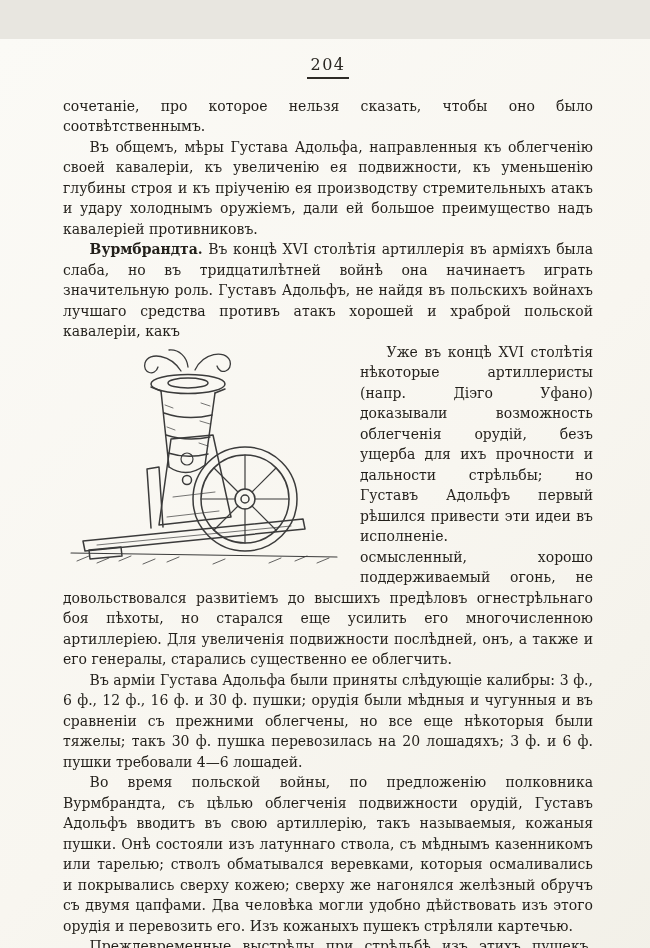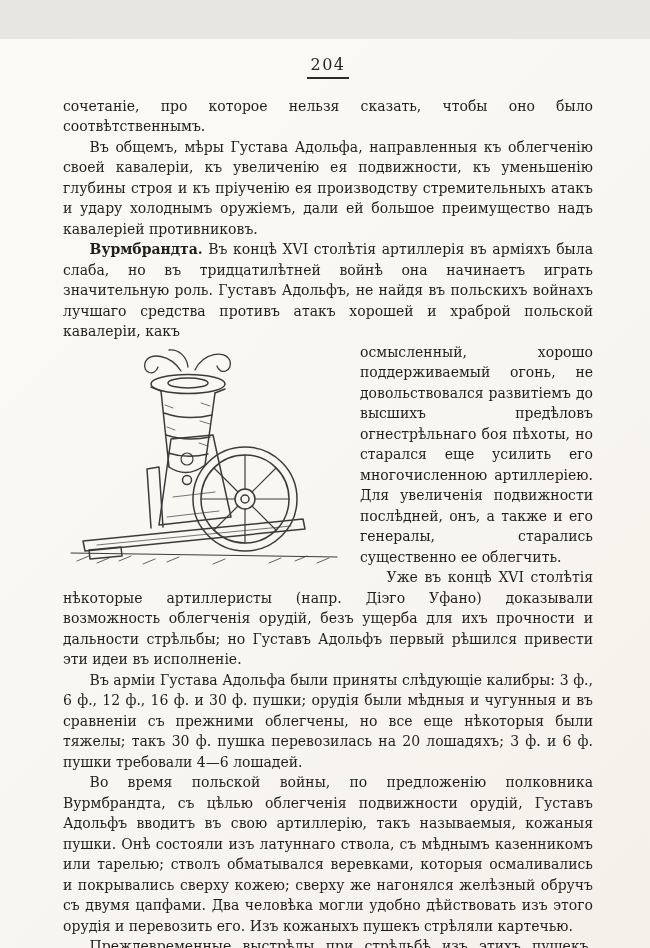--- a/index.html
+++ b/index.html
@@ -140,23 +140,23 @@
               <path d="M192 152 L226 152"></path>
               <path d="M175 145 L151 121"></path>
               <path d="M189 159 L213 183"></path>
               <path d="M189 145 L213 121"></path>
               <path d="M175 159 L151 183"></path>
             </g>
           </g>
         </svg>
       </figure>
 
+      <p class="para"><span>Уже въ концѣ XVI столѣтія нѣкоторые артиллеристы (напр. Діэго Уфано) доказывали возможность облегченія орудій, безъ ущерба для ихъ прочности и дальности стрѣльбы; но Густавъ Адольфъ первый рѣшился привести эти идеи въ исполненіе.</span></p>
+
       <p class="para noindent"><span>осмысленный, хорошо поддерживаемый огонь, не довольствовался развитіемъ до высшихъ предѣловъ огнестрѣльнаго боя пѣхоты, но старался еще усилить его многочисленною артиллеріею. Для увеличенія подвижности послѣдней, онъ, а также и его генералы, старались существенно ее облегчить.</span></p>
-
-      <p class="para"><span>Уже въ концѣ XVI столѣтія нѣкоторые артиллеристы (напр. Діэго Уфано) доказывали возможность облегченія орудій, безъ ущерба для ихъ прочности и дальности стрѣльбы; но Густавъ Адольфъ первый рѣшился привести эти идеи въ исполненіе.</span></p>
 
     </section>
 
     <p class="para"><span>Въ арміи Густава Адольфа были приняты слѣдующіе калибры: 3 ф., 6 ф., 12 ф., 16 ф. и 30 ф. пушки; орудія были мѣдныя и чугунныя и въ сравненіи съ прежними облегчены, но все еще нѣкоторыя были тяжелы; такъ 30 ф. пушка перевозилась на 20 лошадяхъ; 3 ф. и 6 ф. пушки требовали 4—6 лошадей.</span></p>
 
     <p class="para"><span>Во время польской войны, по предложенію полковника Вурмбрандта, съ цѣлью облегченія подвижности орудій, Густавъ Адольфъ вводитъ въ свою артиллерію, такъ называемыя, </span><span class="seg-i">кожаныя пушки.</span><span> Онѣ состояли изъ латуннаго ствола, съ мѣднымъ казенникомъ или тарелью; стволъ обматывался веревками, которыя осмаливались и покрывались сверху кожею; сверху же нагонялся желѣзный обручъ съ двумя цапфами. Два человѣка могли удобно дѣйствовать изъ этого орудія и перевозить его. Изъ кожаныхъ пушекъ </span><span class="seg-i">стрѣляли картечью.</span></p>
 
     <p class="para"><span>Преждевременные выстрѣлы при стрѣльбѣ изъ этихъ пушекъ, вѣроятно вслѣдствіе кусковъ картузной оболочки заряда, остававшихся въ раковинахъ металла, вскорѣ заставили отъ нихъ отказаться.</span></p>
 
   </main>

